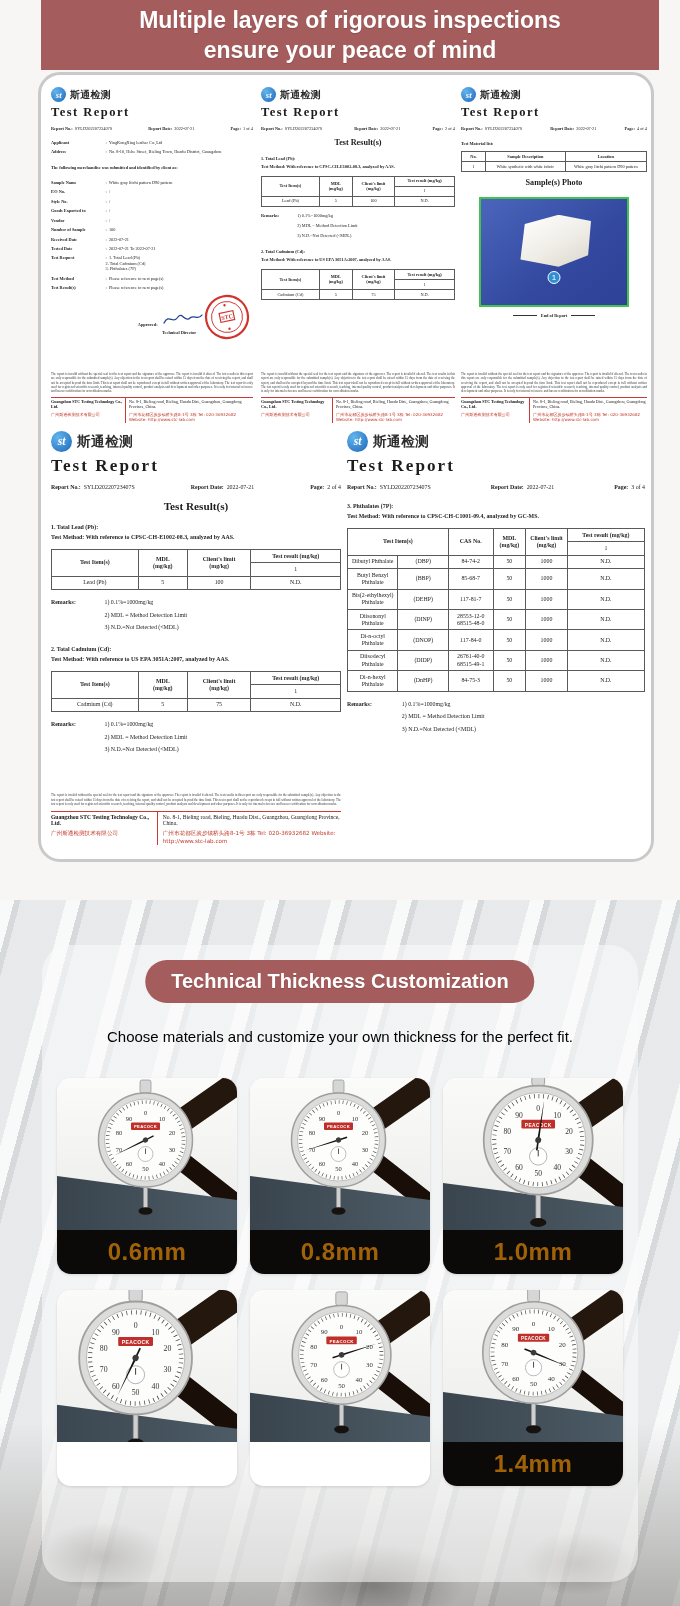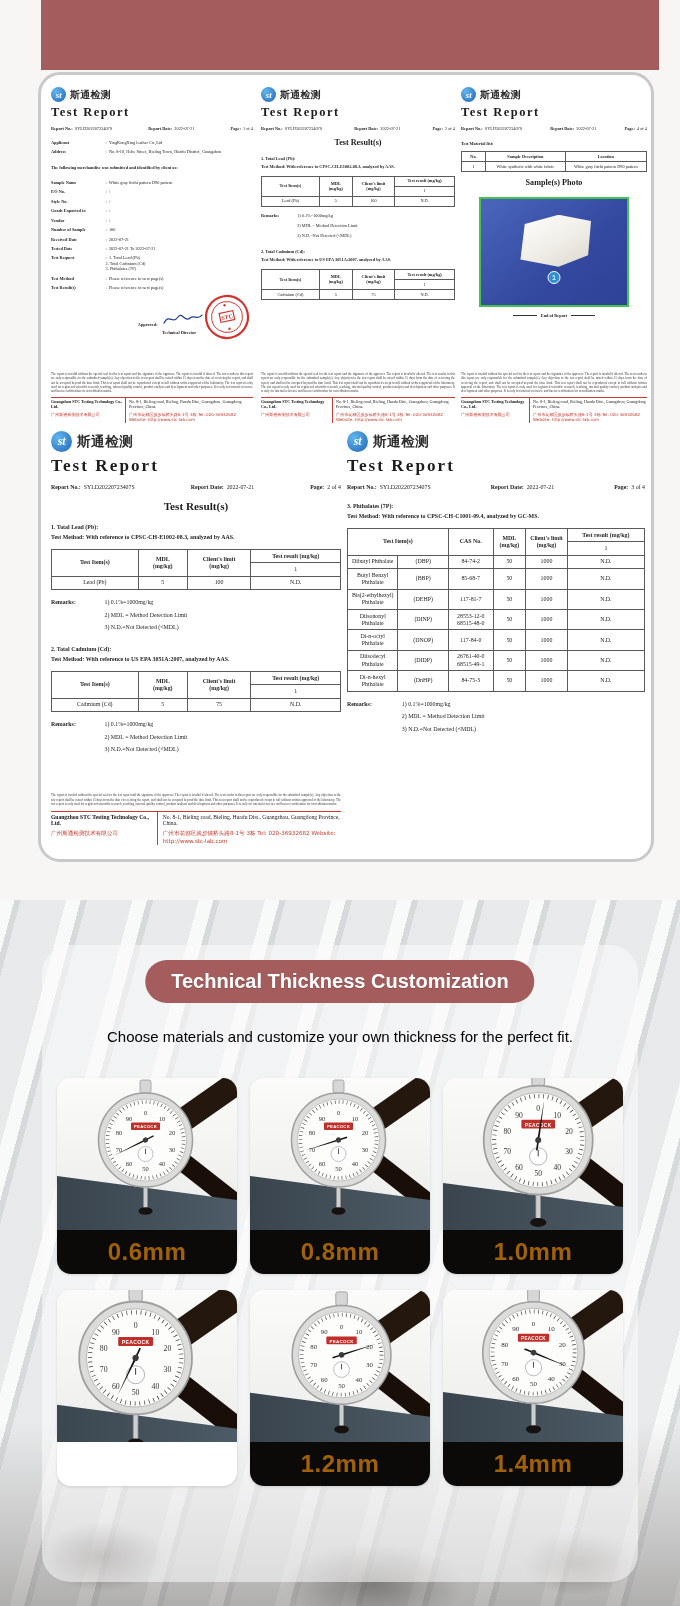--- a/index.html
+++ b/index.html
@@ -119,20 +119,22 @@
   .gauge-card:nth-of-type(5) svg { transform:scale(1.05) translate(3px,3px); }
   .gauge-card:nth-of-type(6) svg { transform:scale(1.08) translate(2px,1px); }
 </style>
 </head>
 <body>
 
 <div class="canvas">
 
   <section>
     <header class="banner">
+      <div>Multiple layers of rigorous inspections</div>
+      <div>ensure your peace of mind</div>
     </header>
 
     <div class="paper">
 
       <article class="report small r1">
         <div class="rpt-logo">
           <span class="logo-circle">
               <span>st</span>
             </span>
           <span class="logo-cn">斯通检测</span>
@@ -817,21 +819,20 @@
               <text x="88.5" y="50.3" text-anchor="middle" font-size="4.2" font-weight="bold" letter-spacing="0.3" fill="#ffffff" font-family="Liberation Sans, sans-serif">PEACOCK</text>
               <circle cx="88.5" cy="76" r="7.5" fill="#ffffff" stroke="#a5a5a5" stroke-width="0.7"></circle>
               <line x1="88.5" y1="76" x2="88.5" y2="70.5" stroke="#333" stroke-width="0.8"></line>
               <g class="needle">
                 <polygon points="87.6,62 89.4,62 88.8,27" fill="#141414"></polygon>
                 <rect x="87.8" y="62" width="1.4" height="9" fill="#141414"></rect>
                 <circle cx="88.5" cy="62" r="2.6" fill="#3a3a3a"></circle>
               </g>
             </svg>
           </div>
-          <figcaption class="gauge-label">1.2mm</figcaption>
         </figure>
 
         <figure class="gauge-card">
           <div class="photo">
             <svg width="180" height="152" viewBox="0 0 180 152">
               <defs>
                 <linearGradient id="gbg" x1="0" y1="0" x2="0" y2="1">
                   <stop offset="0" stop-color="#fbfbfa"></stop>
                   <stop offset="1" stop-color="#ebebea"></stop>
                 </linearGradient>

